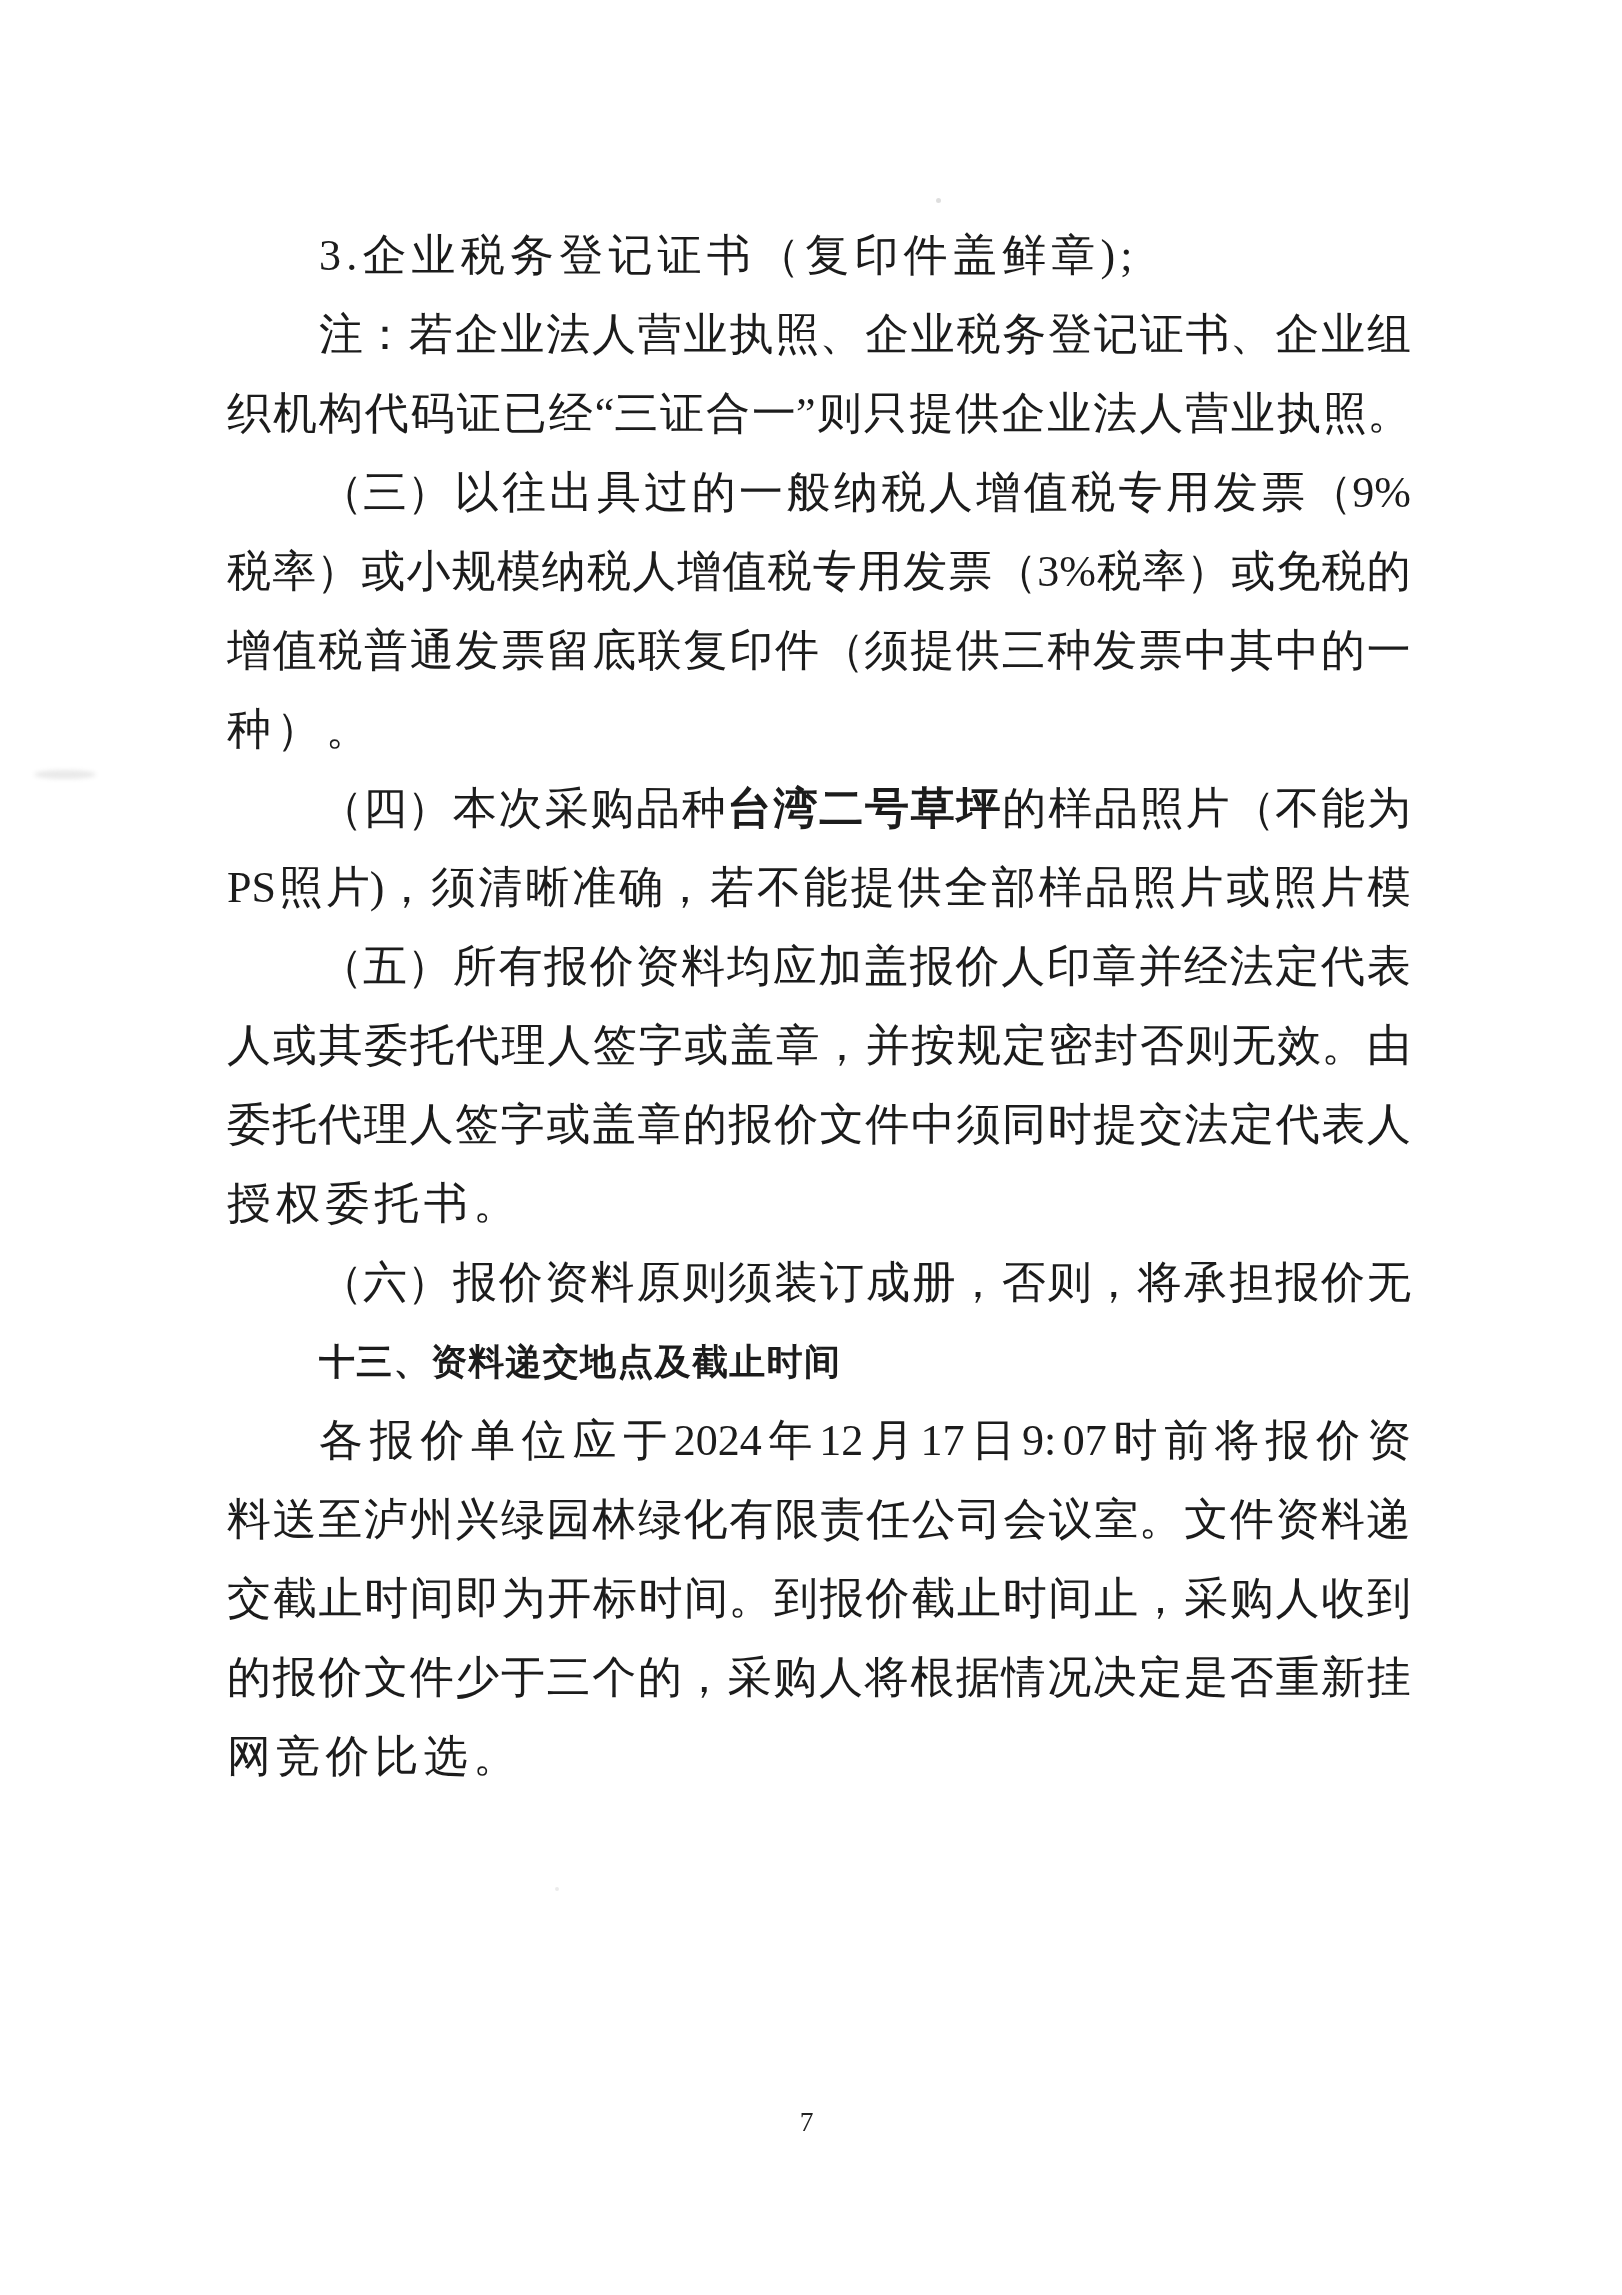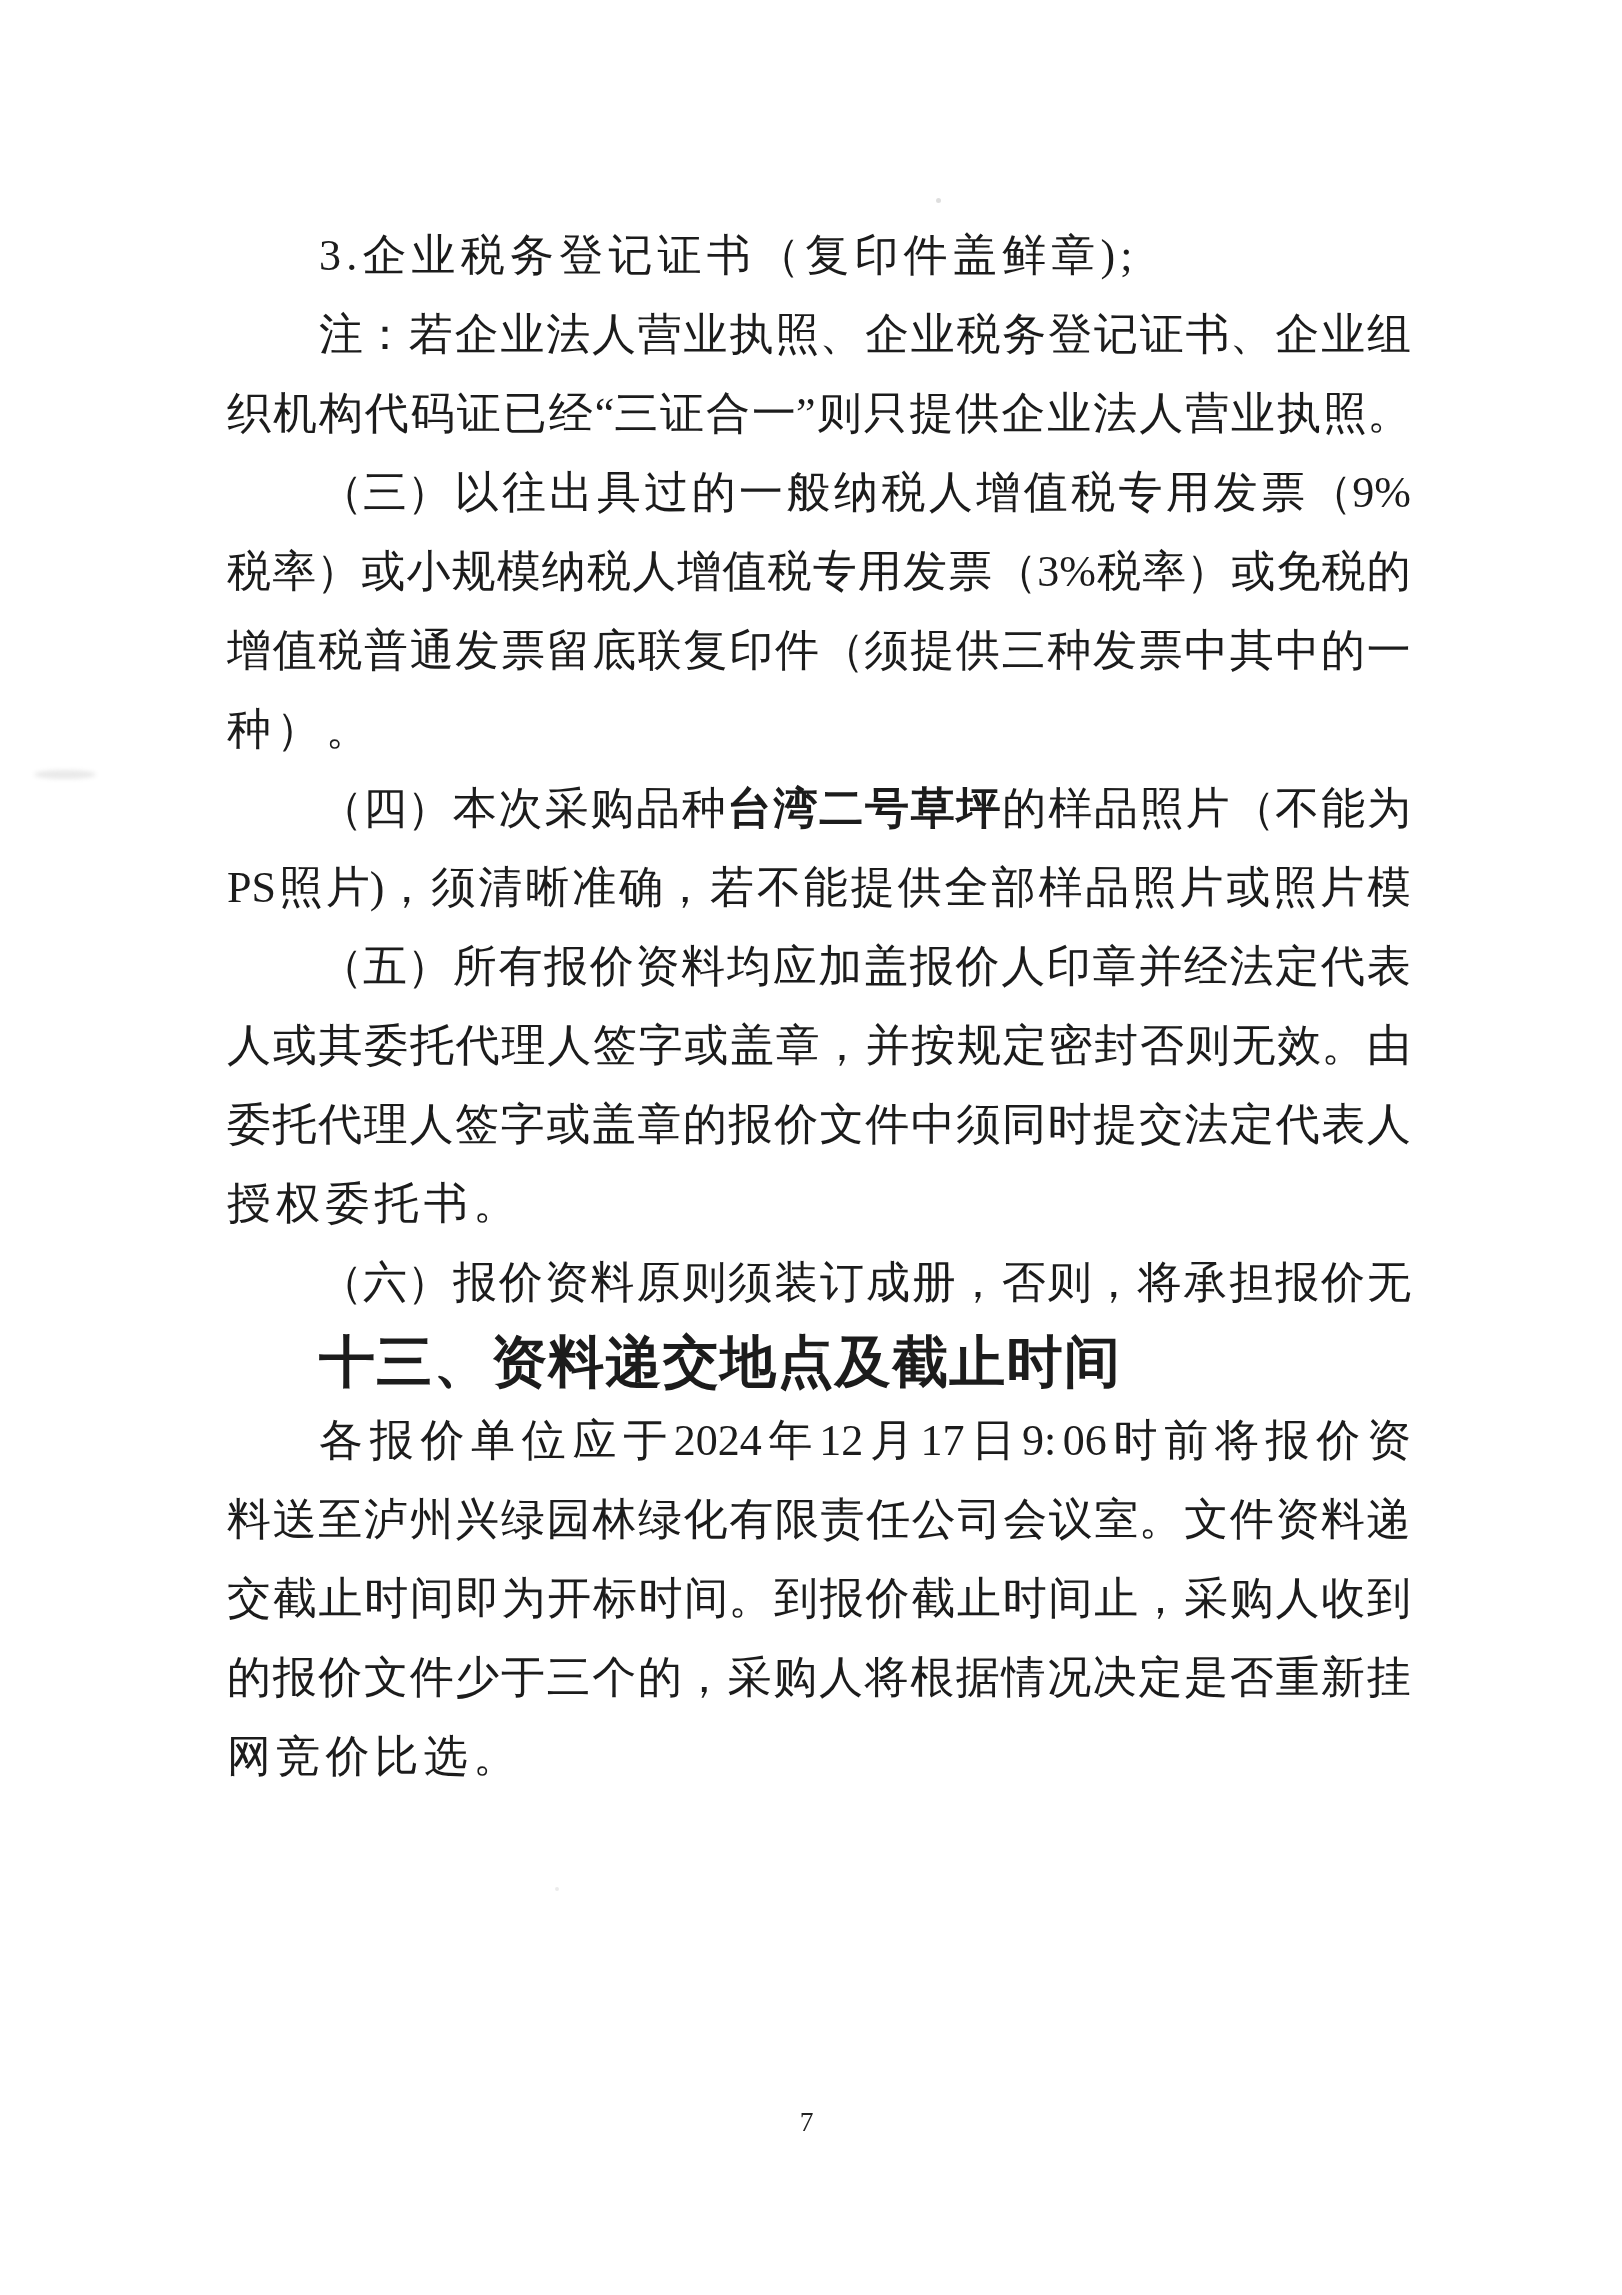--- a/index.html
+++ b/index.html
@@ -31,21 +31,21 @@
   .line.j {
     display: flex;
     justify-content: space-between;
     align-items: baseline;
     letter-spacing: 0;
   }
   .line.j span { white-space: pre; }
   .line.heading {
     font-family: "Liberation Sans", "DejaVu Sans", sans-serif;
     font-weight: 700;
-    font-size: 56px;
+    font-size: 36px;
     letter-spacing: 1.3px;
   }
   .b { font-weight: 700; }
   .footer {
     position: absolute;
     left: 0;
     top: 2106px;
     width: 1597px;
     text-align: center;
   }
@@ -74,21 +74,21 @@
       <div class="line j"><span>增</span><span>值</span><span>税</span><span>普</span><span>通</span><span>发</span><span>票</span><span>留</span><span>底</span><span>联</span><span>复</span><span>印</span><span>件</span><span>（须</span><span>提</span><span>供</span><span>三</span><span>种</span><span>发</span><span>票</span><span>中</span><span>其</span><span>中</span><span>的</span><span>一</span></div>
       <div class="line"><span>种）。</span></div>
       <div class="line j ind"><span>（四）</span><span>本</span><span>次</span><span>采</span><span>购</span><span>品</span><span>种</span><span class="b">台</span><span class="b">湾</span><span class="b">二</span><span class="b">号</span><span class="b">草</span><span class="b">坪</span><span>的</span><span>样</span><span>品</span><span>照</span><span>片</span><span>（不</span><span>能</span><span>为</span></div>
       <div class="line j"><span>PS</span><span>照</span><span>片)，</span><span>须</span><span>清</span><span>晰</span><span>准</span><span>确，</span><span>若</span><span>不</span><span>能</span><span>提</span><span>供</span><span>全</span><span>部</span><span>样</span><span>品</span><span>照</span><span>片</span><span>或</span><span>照</span><span>片</span><span>模</span></div>
       <div class="line j ind"><span>（五）</span><span>所</span><span>有</span><span>报</span><span>价</span><span>资</span><span>料</span><span>均</span><span>应</span><span>加</span><span>盖</span><span>报</span><span>价</span><span>人</span><span>印</span><span>章</span><span>并</span><span>经</span><span>法</span><span>定</span><span>代</span><span>表</span></div>
       <div class="line j"><span>人</span><span>或</span><span>其</span><span>委</span><span>托</span><span>代</span><span>理</span><span>人</span><span>签</span><span>字</span><span>或</span><span>盖</span><span>章，</span><span>并</span><span>按</span><span>规</span><span>定</span><span>密</span><span>封</span><span>否</span><span>则</span><span>无</span><span>效。</span><span>由</span></div>
       <div class="line j"><span>委</span><span>托</span><span>代</span><span>理</span><span>人</span><span>签</span><span>字</span><span>或</span><span>盖</span><span>章</span><span>的</span><span>报</span><span>价</span><span>文</span><span>件</span><span>中</span><span>须</span><span>同</span><span>时</span><span>提</span><span>交</span><span>法</span><span>定</span><span>代</span><span>表</span><span>人</span></div>
       <div class="line"><span>授权委托书。</span></div>
       <div class="line j ind"><span>（六）</span><span>报</span><span>价</span><span>资</span><span>料</span><span>原</span><span>则</span><span>须</span><span>装</span><span>订</span><span>成</span><span>册，</span><span>否</span><span>则，</span><span>将</span><span>承</span><span>担</span><span>报</span><span>价</span><span>无</span></div>
       <div class="line ind heading"><span>十三、资料递交地点及截止时间</span></div>
-      <div class="line j ind"><span>各</span><span>报</span><span>价</span><span>单</span><span>位</span><span>应</span><span>于</span><span>2024</span><span>年</span><span>12</span><span>月</span><span>17</span><span>日</span><span>9:</span><span>06</span><span>时</span><span>前</span><span>将</span><span>报</span><span>价</span><span>资</span></div>
+      <div class="line j ind"><span>各</span><span>报</span><span>价</span><span>单</span><span>位</span><span>应</span><span>于</span><span>2024</span><span>年</span><span>12</span><span>月</span><span>17</span><span>日</span><span>9:</span><span>07</span><span>时</span><span>前</span><span>将</span><span>报</span><span>价</span><span>资</span></div>
       <div class="line j"><span>料</span><span>送</span><span>至</span><span>泸</span><span>州</span><span>兴</span><span>绿</span><span>园</span><span>林</span><span>绿</span><span>化</span><span>有</span><span>限</span><span>责</span><span>任</span><span>公</span><span>司</span><span>会</span><span>议</span><span>室。</span><span>文</span><span>件</span><span>资</span><span>料</span><span>递</span></div>
       <div class="line j"><span>交</span><span>截</span><span>止</span><span>时</span><span>间</span><span>即</span><span>为</span><span>开</span><span>标</span><span>时</span><span>间。</span><span>到</span><span>报</span><span>价</span><span>截</span><span>止</span><span>时</span><span>间</span><span>止，</span><span>采</span><span>购</span><span>人</span><span>收</span><span>到</span></div>
       <div class="line j"><span>的</span><span>报</span><span>价</span><span>文</span><span>件</span><span>少</span><span>于</span><span>三</span><span>个</span><span>的，</span><span>采</span><span>购</span><span>人</span><span>将</span><span>根</span><span>据</span><span>情</span><span>况</span><span>决</span><span>定</span><span>是</span><span>否</span><span>重</span><span>新</span><span>挂</span></div>
       <div class="line"><span>网竞价比选。</span></div>
     </main>
 
   <span class="artifact a1"></span>
   <span class="artifact a2"></span>
   <span class="artifact a3"></span>
   <span class="artifact a4"></span>

